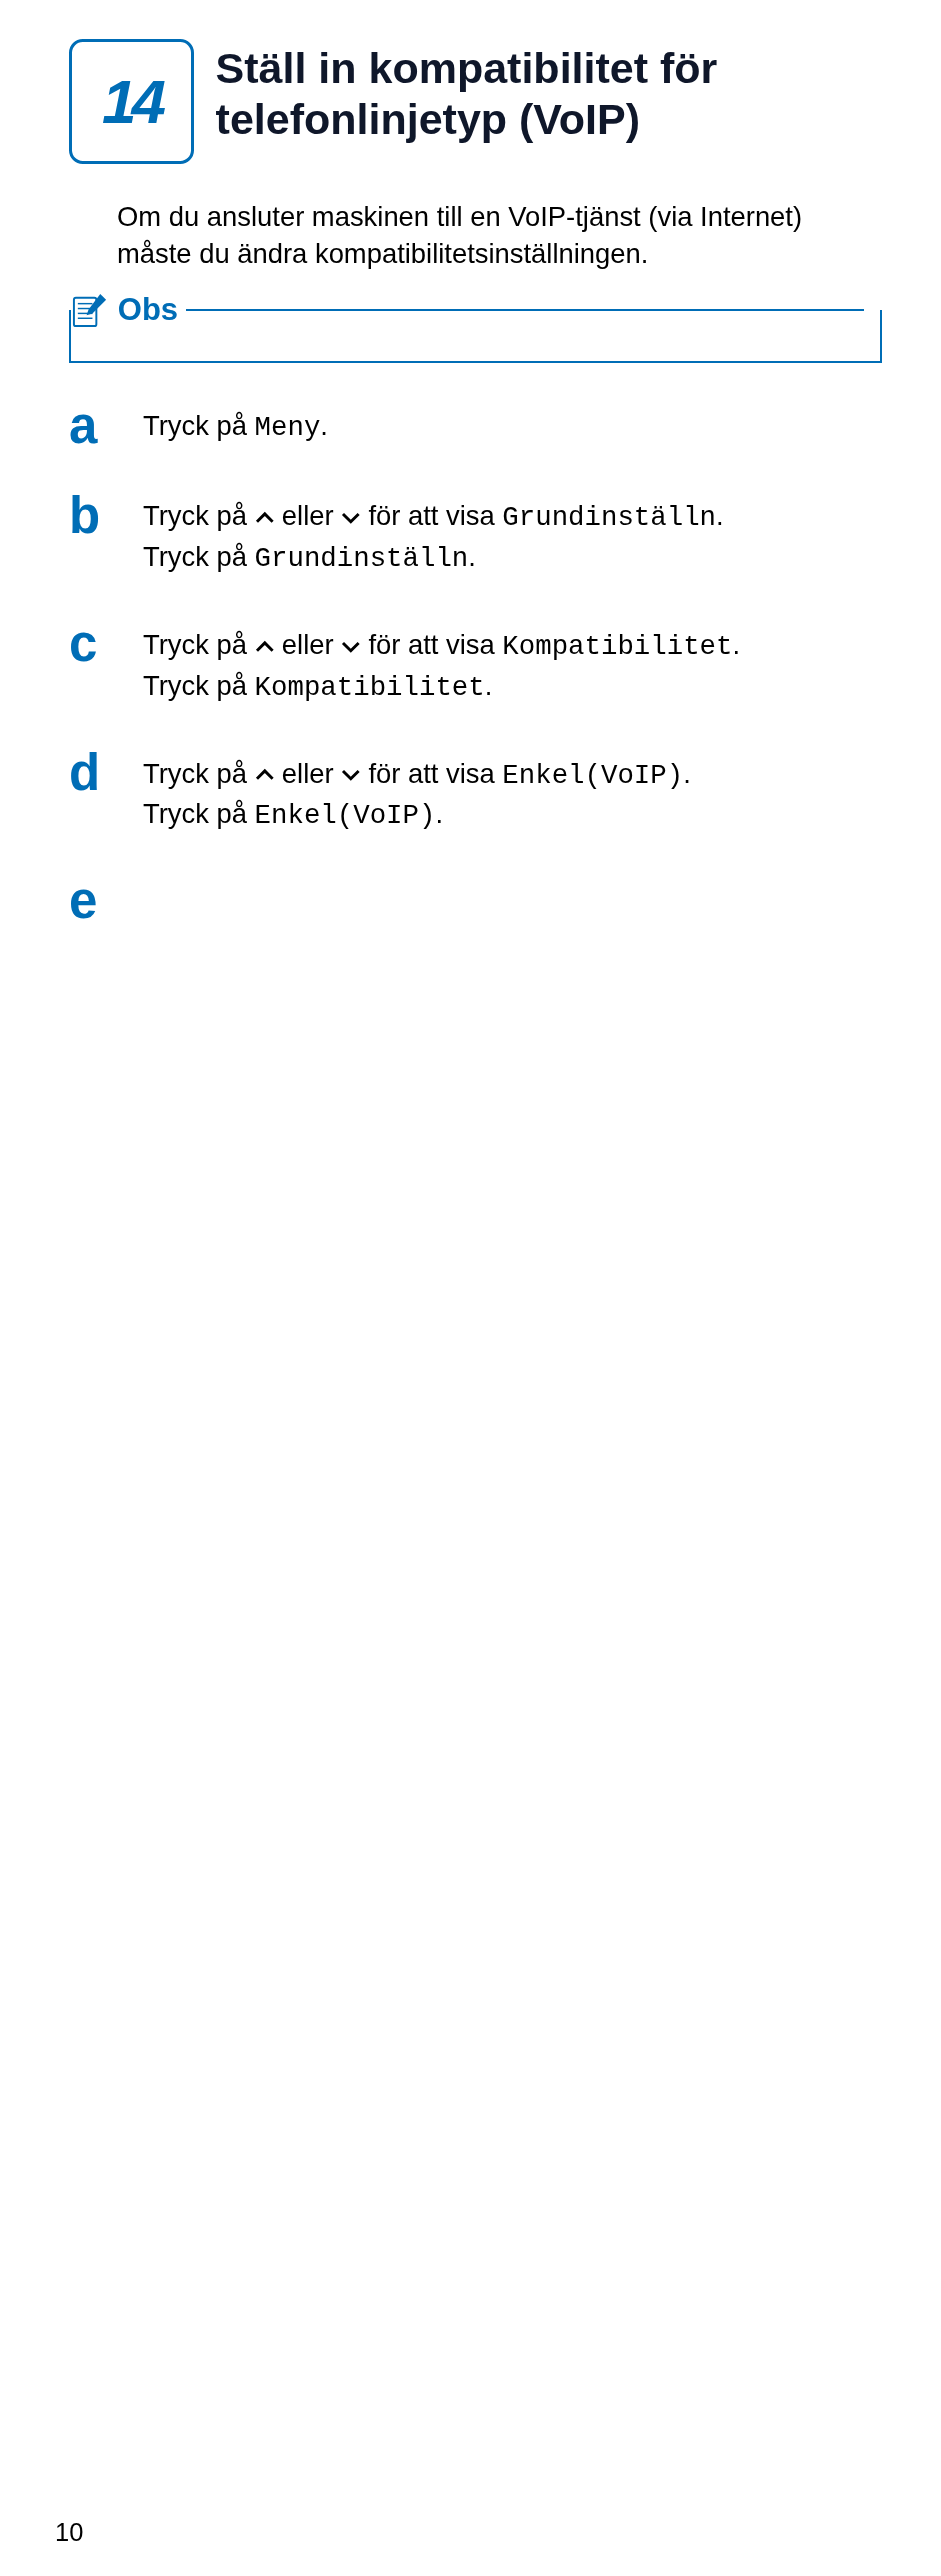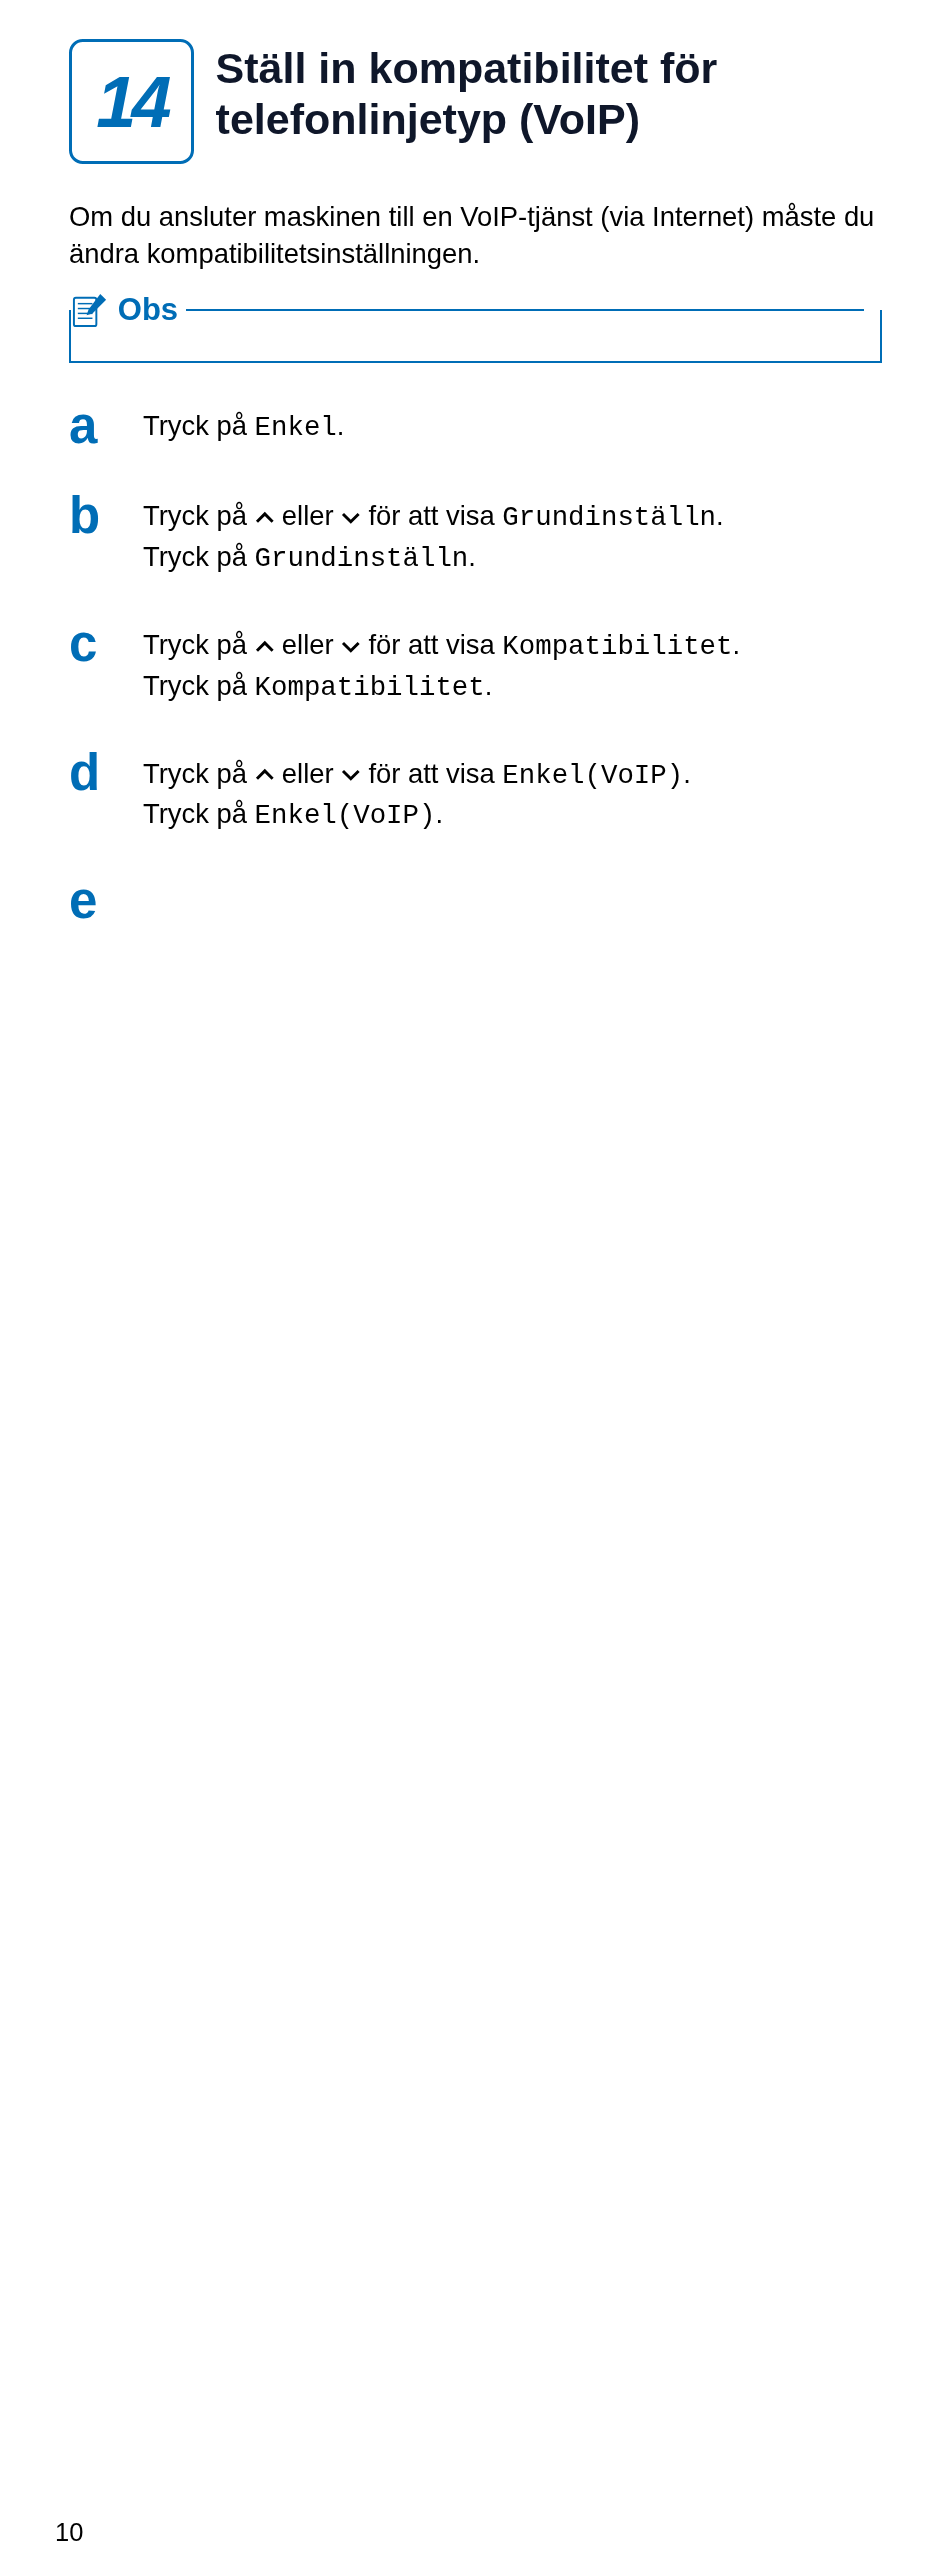--- a/index.html
+++ b/index.html
@@ -30,37 +30,38 @@
     height: 125px;
     display: flex;
     align-items: center;
     justify-content: center;
     flex-shrink: 0;
     box-sizing: border-box;
   }
   .step-number {
     color: #006db6;
     font-weight: 900;
-    font-size: 72px;
+    font-size: 62px;
     line-height: 1;
     letter-spacing: -4.9px;
     font-style: italic;
   }
   .section-title {
     color: #0f172a;
     font-weight: 700;
     font-size: 43px;
     line-height: 1.18;
     padding-top: 3.9px;
   }
   .intro {
     font-size: 27.4px;
     line-height: 1.35;
     margin-bottom: 37px;
     color: #000;
+    margin-left: 48px;
   }
   .note-block {
     margin-bottom: 37px;
     position: relative;
   }
   .note-frame {
     border: 2px solid #006db6;
     border-top: none;
     padding: 29px 25.5px 21.6px 25.5px;
     position: relative;
@@ -168,21 +169,21 @@
         <span class="note-label">Obs</span>
         <span class="note-border-right"></span>
       </div>
     </div>
   </div>
 
   <div class="steps">
 
     <div class="step-letter">a</div>
     <div class="step-text">
-      <span>Tryck på </span><span class="mono">Enkel</span><span>.</span>
+      <span>Tryck på </span><span class="mono">Meny</span><span>.</span>
     </div>
 
     <div class="step-letter">b</div>
     <div class="step-text">
       <span>Tryck på </span><span class="arrow"><svg width="19.6" height="13.7" viewBox="0 0 20 14">
             <polyline points="2,11 10,3 18,11" fill="none" stroke="#000" stroke-width="3"></polyline>
           </svg></span><span> eller </span><span class="arrow"><svg width="19.6" height="13.7" viewBox="0 0 20 14">
             <polyline points="2,3 10,11 18,3" fill="none" stroke="#000" stroke-width="3"></polyline>
           </svg></span><span> för att visa </span><span class="mono">Grundinställn</span><span>.</span><br>
       <span>Tryck på </span><span class="mono">Grundinställn</span><span>.</span>

